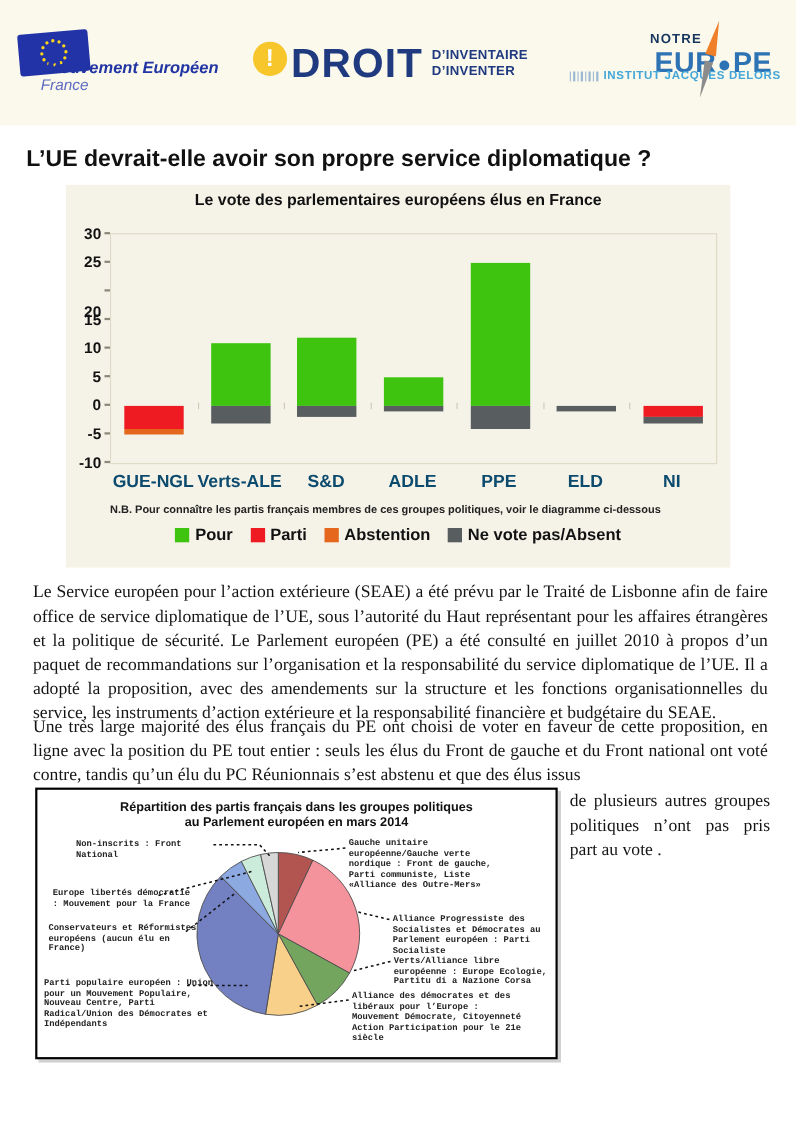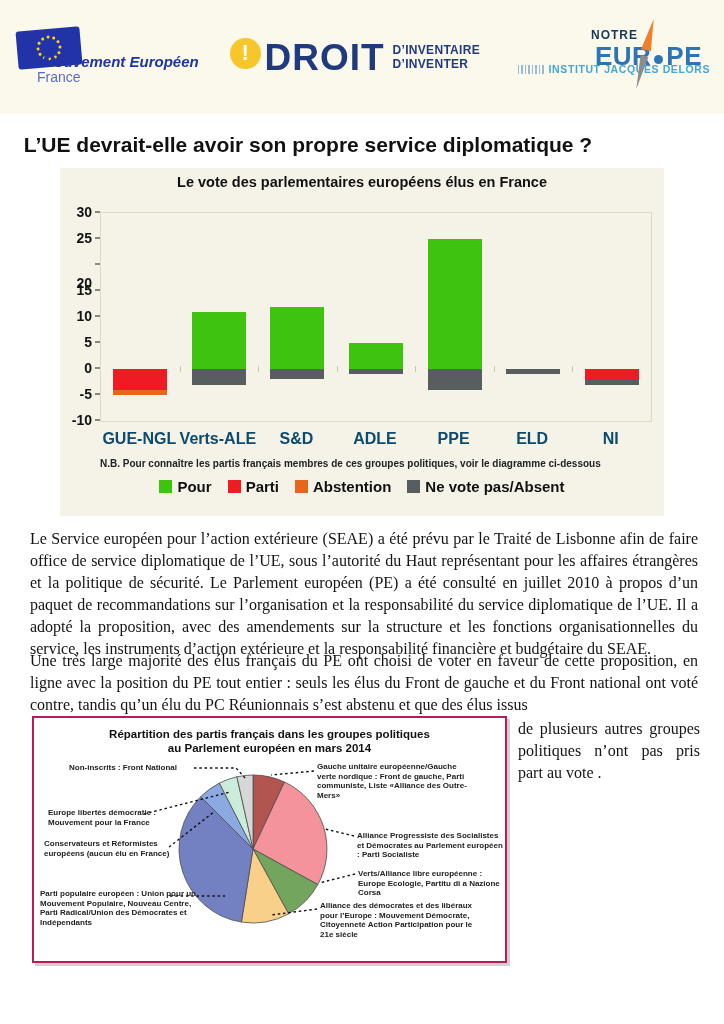--- a/index.html
+++ b/index.html
@@ -5,21 +5,21 @@
   html,body{margin:0;padding:0;}
   body{
     width:724px;height:1024px;position:relative;background:#ffffff;
     font-family:"Liberation Sans",sans-serif;color:#1a1a1a;overflow:hidden;
   }
   
   .logo-band{position:absolute;left:0;top:0;width:724px;height:114px;background:#fbf8ec;}
   .logo-meu{position:absolute;left:14px;top:26px;width:200px;height:70px;}
   .meu-flag{position:absolute;left:2px;top:2px;transform:rotate(-5deg);}
   .meu-name{position:absolute;left:28px;top:27px;font-size:15px;font-weight:bold;font-style:italic;color:#2134a3;white-space:nowrap;}
-  .meu-country{position:absolute;left:23px;top:43px;font-size:14px;color:#5d6cc0;}
+  .meu-country{position:absolute;left:23px;top:43px;font-size:14px;font-style:italic;color:#5d6cc0;}
   .logo-droit{position:absolute;left:230px;top:34px;width:250px;height:46px;display:flex;align-items:center;}
   .droit-bang{width:31px;height:31px;border-radius:50%;background:#f6c62b;color:#fff;font-weight:bold;font-size:22px;
     display:flex;align-items:center;justify-content:center;margin-right:4px;margin-top:-8px;}
   .droit-word{font-size:37px;font-weight:bold;color:#203a80;letter-spacing:1px;line-height:37px;}
   .droit-tags{margin-left:8px;display:flex;flex-direction:column;justify-content:center;}
   .droit-tags span{font-size:12px;font-weight:bold;color:#203a80;line-height:14px;letter-spacing:.3px;}
   .logo-ne{position:absolute;left:520px;top:28px;width:190px;height:72px;}
   .ne-notre{position:absolute;right:72px;top:0;font-size:12px;font-weight:bold;color:#17365d;letter-spacing:1px;}
   .ne-europe{position:absolute;right:8px;top:13px;font-size:26px;font-weight:bold;color:#2e74b5;letter-spacing:.5px;display:flex;align-items:center;}
   .ne-dot{display:inline-block;width:9px;height:9px;border-radius:50%;background:#2e74b5;margin:6px 3px 0 3px;}
@@ -43,26 +43,26 @@
   .legend-item{display:flex;align-items:center;gap:5px;font-size:15px;font-weight:bold;color:#111;}
   .legend-swatch{width:13px;height:13px;display:inline-block;}
   
   .para{position:absolute;left:30px;width:668px;font-family:"Liberation Serif",serif;font-size:16px;line-height:22px;
     text-align:justify;color:#141414;}
   .p1{top:528px;}
   .p2a{top:650px;}
   .p2b{position:absolute;left:518px;top:718px;width:182px;font-family:"Liberation Serif",serif;font-size:16px;
     line-height:22px;text-align:justify;color:#141414;}
   
-  .pie-box{position:absolute;left:32px;top:716px;width:471px;height:243px;background:#fff;border:2px solid #be185d;
+  .pie-box{position:absolute;left:32px;top:716px;width:471px;height:243px;background:#fff;border:2px solid #000000;
     box-shadow:3px 3px 0 rgba(0,0,0,0.18);}
   .pie-title{margin-top:9px;text-align:center;font-size:11.5px;font-weight:bold;color:#111;line-height:14px;}
   .pie-area{position:relative;width:469px;height:200px;margin-top:4px;}
   .pie-svg{position:absolute;left:0;top:0;}
-  .pie-label{position:absolute;font-size:8px;font-weight:bold;line-height:9.5px;color:#222;}
+  .pie-label{position:absolute;font-size:8px;font-weight:bold;line-height:9.5px;color:#222;font-family:Liberation Mono, monospace;}
 </style>
 </head>
 <body>
 
 <div class="logo-band">
   <div class="logo-meu">
     <svg class="meu-flag" width="66" height="40" viewBox="0 0 66 40">
       <rect x="1" y="1" width="64" height="38" rx="3" fill="#2233a8"></rect>
       <g fill="#ffd617"></g>
       <g id="eu-stars" fill="#ffd617">

